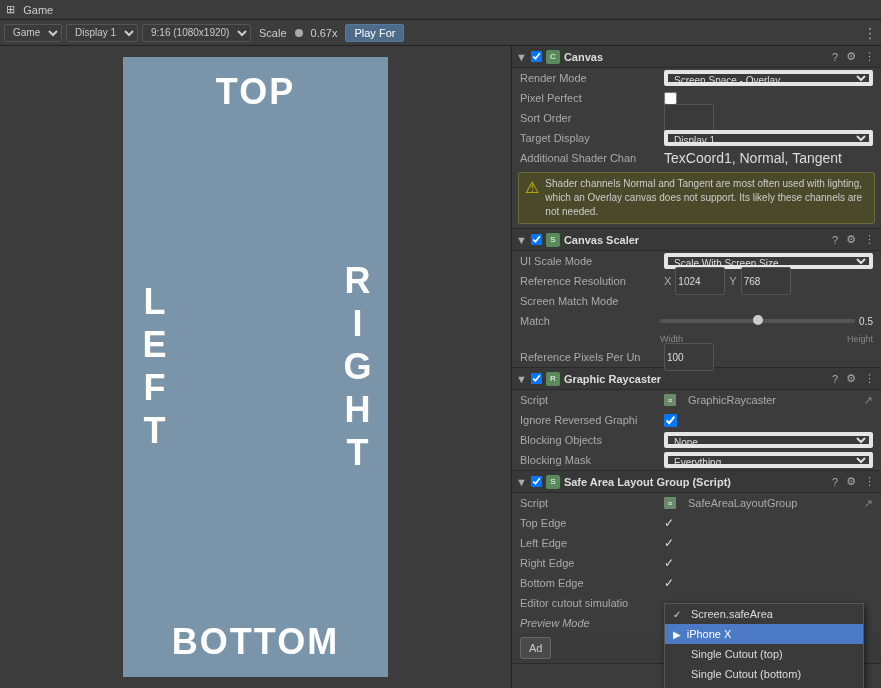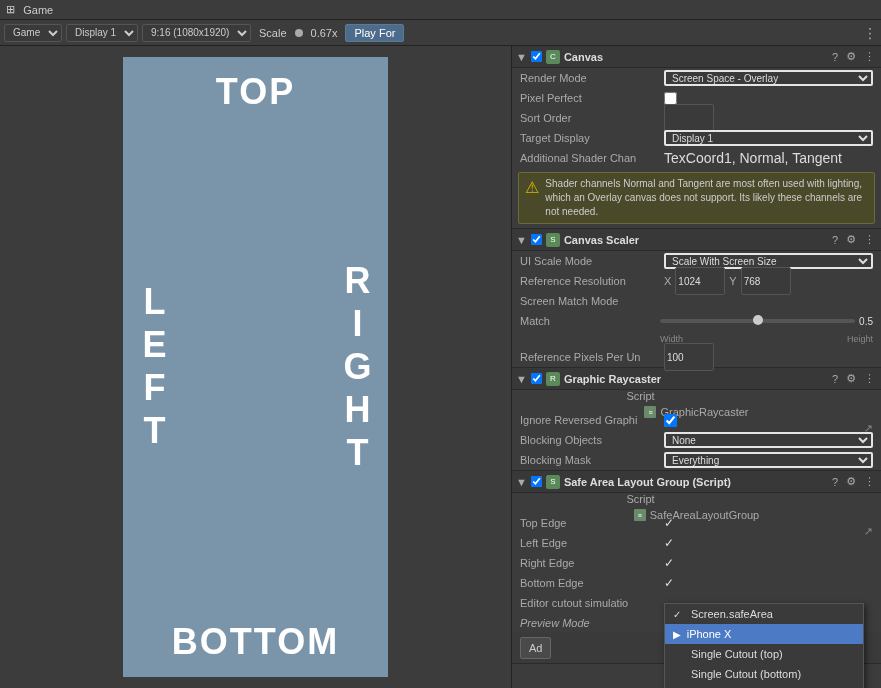--- a/index.html
+++ b/index.html
@@ -200,21 +200,21 @@
       flex-shrink: 0;
     }
     .row-value {
       color: #ddd;
       font-size: 14px;
       flex: 1;
     }
     .row-select {
       flex: 1;
       background: #3a3a3a;
-      border: 2px solid #e5e5e5;
+      border: 4px solid #e5e5e5;
       color: #ddd;
       font-size: 10px;
       height: 16px;
       padding: 0 2px;
       border-radius: 2px;
     }
     .row-input {
       width: 50px;
       background: #3a3a3a;
       border: 1px solid #555;
@@ -340,33 +340,32 @@
       width: 140px;
     }
 
     
     .script-row {
       display: flex;
       align-items: center;
       height: 20px;
       padding: 0 8px;
       gap: 4px;
-      flex-direction: column;
     }
     .script-label {
       color: #aaa;
       font-size: 11px;
       width: 140px;
     }
     .script-value {
       color: #aaa;
       font-size: 11px;
       display: flex;
       align-items: center;
-      gap: 4px;
+      gap: 12px;
     }
     .script-icon {
       width: 12px;
       height: 12px;
       background: #6a8a6a;
       border-radius: 1px;
       display: inline-flex;
       align-items: center;
       justify-content: center;
       font-size: 7px;

